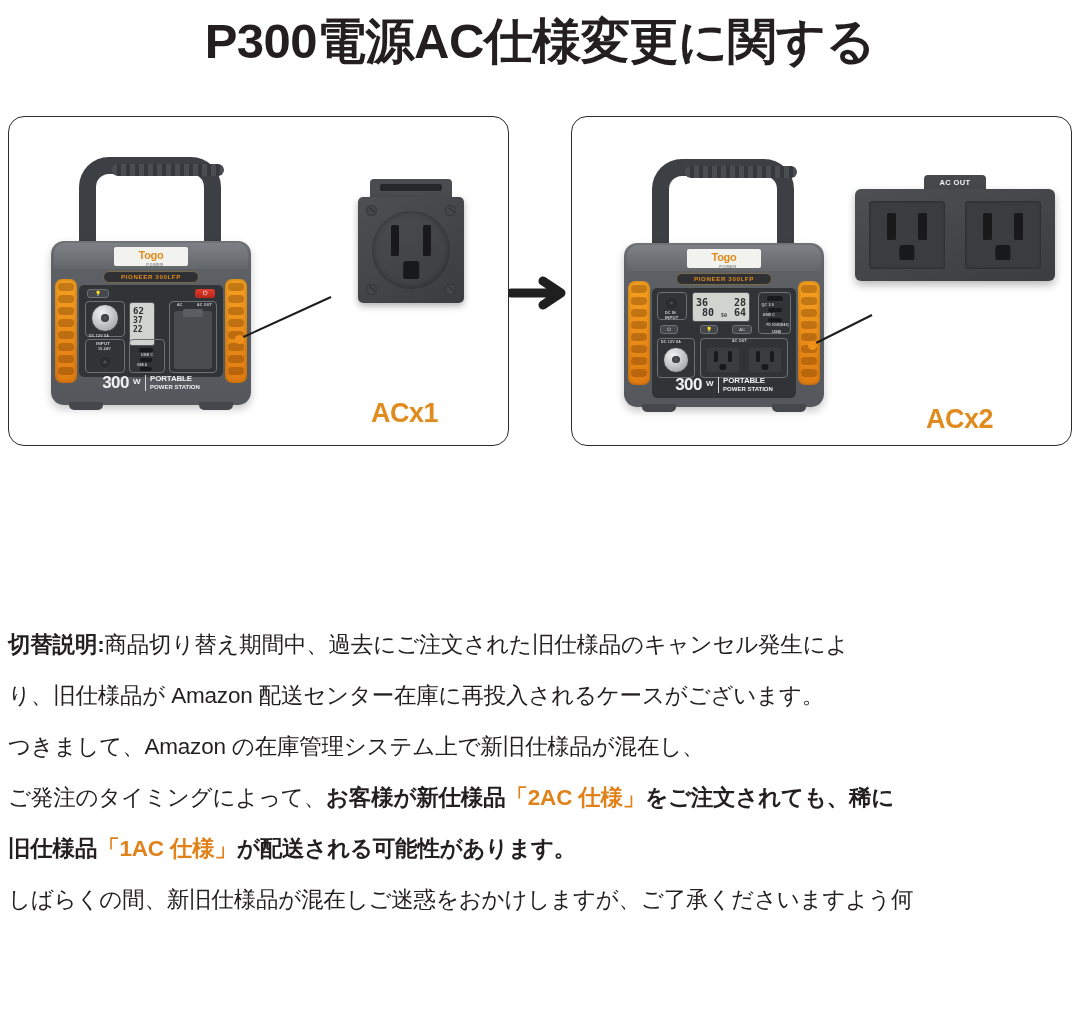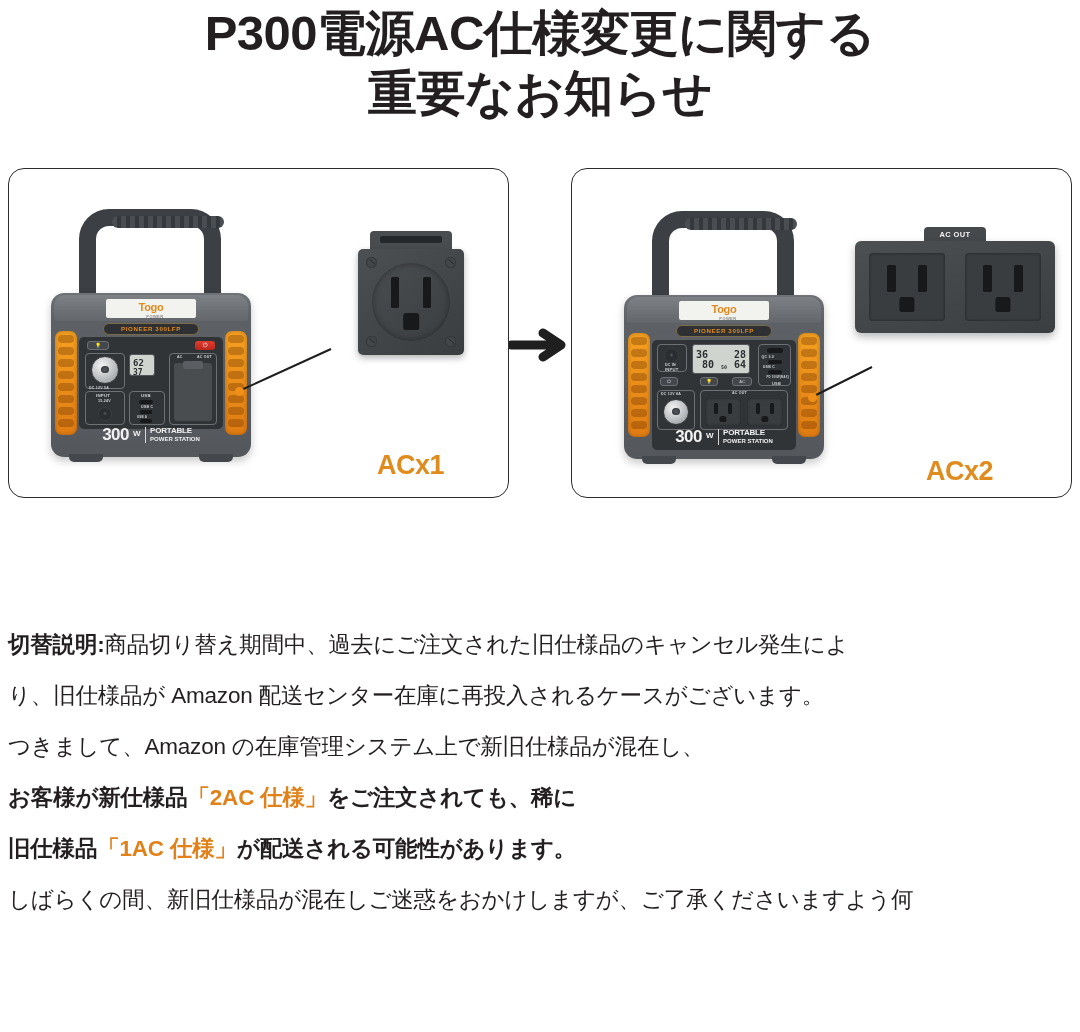--- a/index.html
+++ b/index.html
@@ -8,21 +8,21 @@
     background: #ffffff;
     font-family: "Liberation Sans", "DejaVu Sans", sans-serif;
     color: #231f20;
     overflow: hidden;
     position: relative;
   }
 
   
   .title-block {
     text-align: center;
-    padding-top: 4px;
+    padding-top: 12px;
   }
   .title-line {
     font-size: 49px;
     font-weight: 700;
     letter-spacing: -0.5px;
     line-height: 1.22;
     color: #231f20;
     white-space: nowrap;
   }
 
@@ -101,21 +101,21 @@
     position: absolute;
     left: 3px; top: 2px; right: 3px;
     height: 26px;
     background: linear-gradient(180deg,#7d8186,#63676c);
     border-radius: 11px 11px 3px 3px;
   }
   .logo-plate {
     position: absolute;
     left: 50%; top: 4px;
     transform: translateX(-50%);
-    width: 90px; height: 19px;
+    width: 74px; height: 19px;
     background: #f2f2ee;
     border-radius: 2px;
     display: flex; align-items: center; justify-content: center;
   }
   .logo-text {
     font-size: 11px; font-weight: 700;
     color: #e08b1e; letter-spacing: -0.3px;
     line-height: 1;
   }
   .logo-sub {
@@ -340,21 +340,20 @@
     align-items: center;
   }
   .b  { font-weight: 700; }
   .or { color: #e0811a; font-weight: 700; }
 </style>
 </head>
 <body>
 
 <div class="title-block">
   <div class="title-line">P300電源AC仕様変更に関する</div>
-  <div class="title-line">重要なお知らせ</div>
 </div>
 
 <div class="panels">
 
   <div class="panel left">
 
     <div class="device">
       <div class="handle">
         <div class="handle-grip"></div>
       </div>
@@ -401,21 +400,21 @@
           </div>
 
           <div class="red-btn" style="right:8px; top:4px; width:20px; height:9px;">
             <span>⏻</span>
           </div>
 
           <div class="grp" style="left:6px; top:16px; width:40px; height:36px;"></div>
           <div class="dc-port" style="left:12px; top:19px; width:28px; height:28px;"></div>
           <div class="cap" style="left:10px; top:49px;">DC 12V 5A</div>
 
-          <div class="lcd" style="left:50px; top:17px; width:26px; height:22px;">
+          <div class="lcd" style="left:50px; top:17px; width:26px; height:44px;">
             <div class="lcd-row" style="padding-top:3px;">
               <span class="lcd-num" style="font-size:9px;">62</span>
             </div>
             <div class="lcd-row">
               <span class="lcd-num" style="font-size:8px;">37</span>
             </div>
             <div class="lcd-row">
               <span class="lcd-num" style="font-size:8px;">22</span>
             </div>
           </div>
@@ -471,21 +470,21 @@
         <div class="so-face">
           <div class="outlet" style="left:0;top:0;width:100%;height:100%;background:transparent;box-shadow:none;">
             <div class="slot l"></div>
             <div class="slot r"></div>
             <div class="gnd"></div>
           </div>
         </div>
       </div>
     </div>
 
-    <div class="ac-label" style="right:64px; bottom:16px;">ACx1</div>
+    <div class="ac-label" style="right:70px; bottom:16px;">ACx1</div>
   </div>
 
   <svg class="arrow-between" viewBox="0 0 62 34">
     <path d="M2 17 H40 M34 5 L52 17 L34 29" fill="none" stroke="#1f1f1f" stroke-width="9" stroke-linecap="round" stroke-linejoin="round"></path>
   </svg>
 
   <div class="panel right">
 
     <div class="device">
       <div class="handle">
@@ -629,20 +628,21 @@
   <div class="bline">
     <span class="b">切替説明:</span>
       <span>商品切り替え期間中、過去にご注文された旧仕様品のキャンセル発生によ</span>
   </div>
 
   <div class="bline">り、旧仕様品が Amazon 配送センター在庫に再投入されるケースがございます。</div>
 
   <div class="bline">つきまして、Amazon の在庫管理システム上で新旧仕様品が混在し、</div>
 
   <div class="bline">
+    <span>ご発注のタイミングによって、</span>
       <span class="b">お客様が新仕様品</span>
       <span class="or">「2AC 仕様」</span>
       <span class="b">をご注文されても、稀に</span>
   </div>
 
   <div class="bline">
     <span class="b">旧仕様品</span>
       <span class="or">「1AC 仕様」</span>
       <span class="b">が配送される可能性があります。</span>
   </div>

